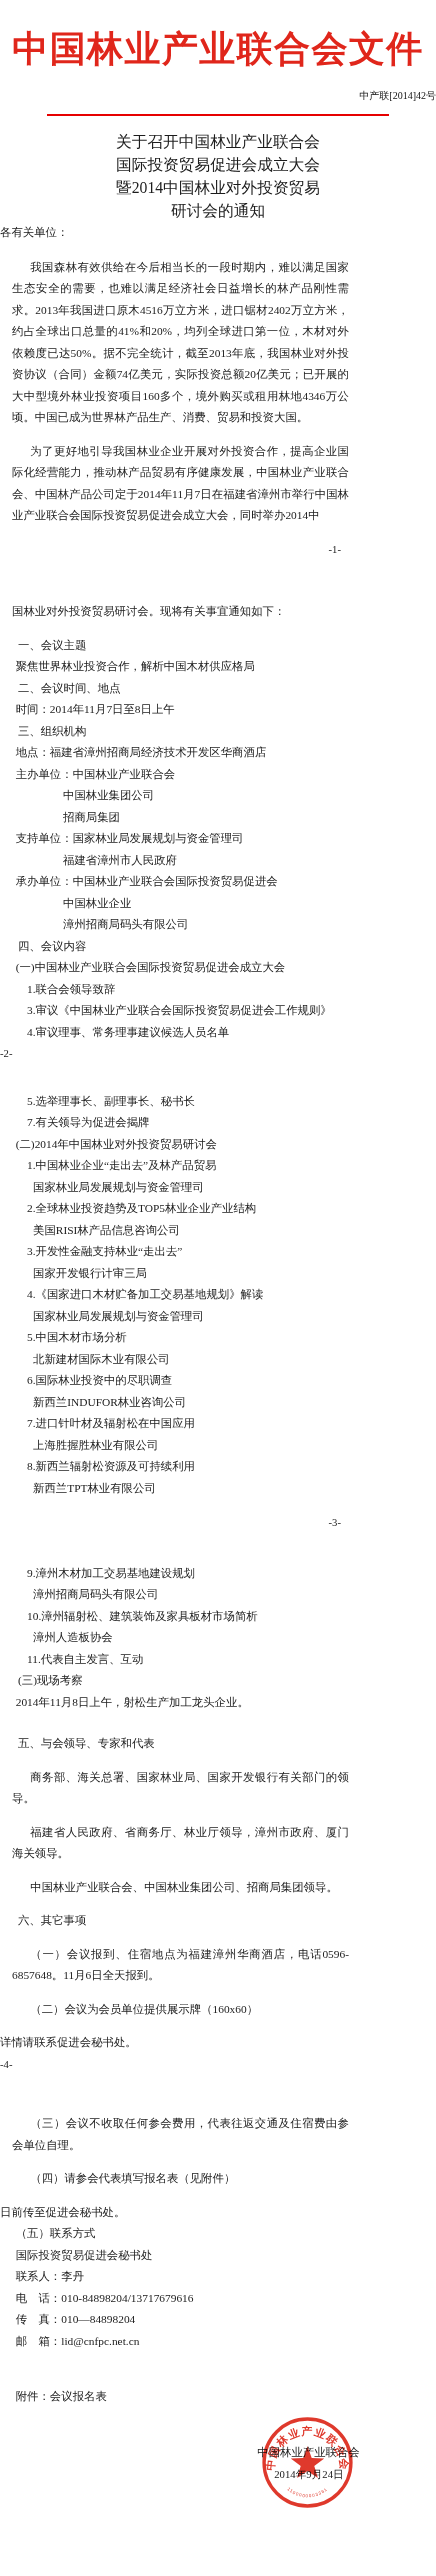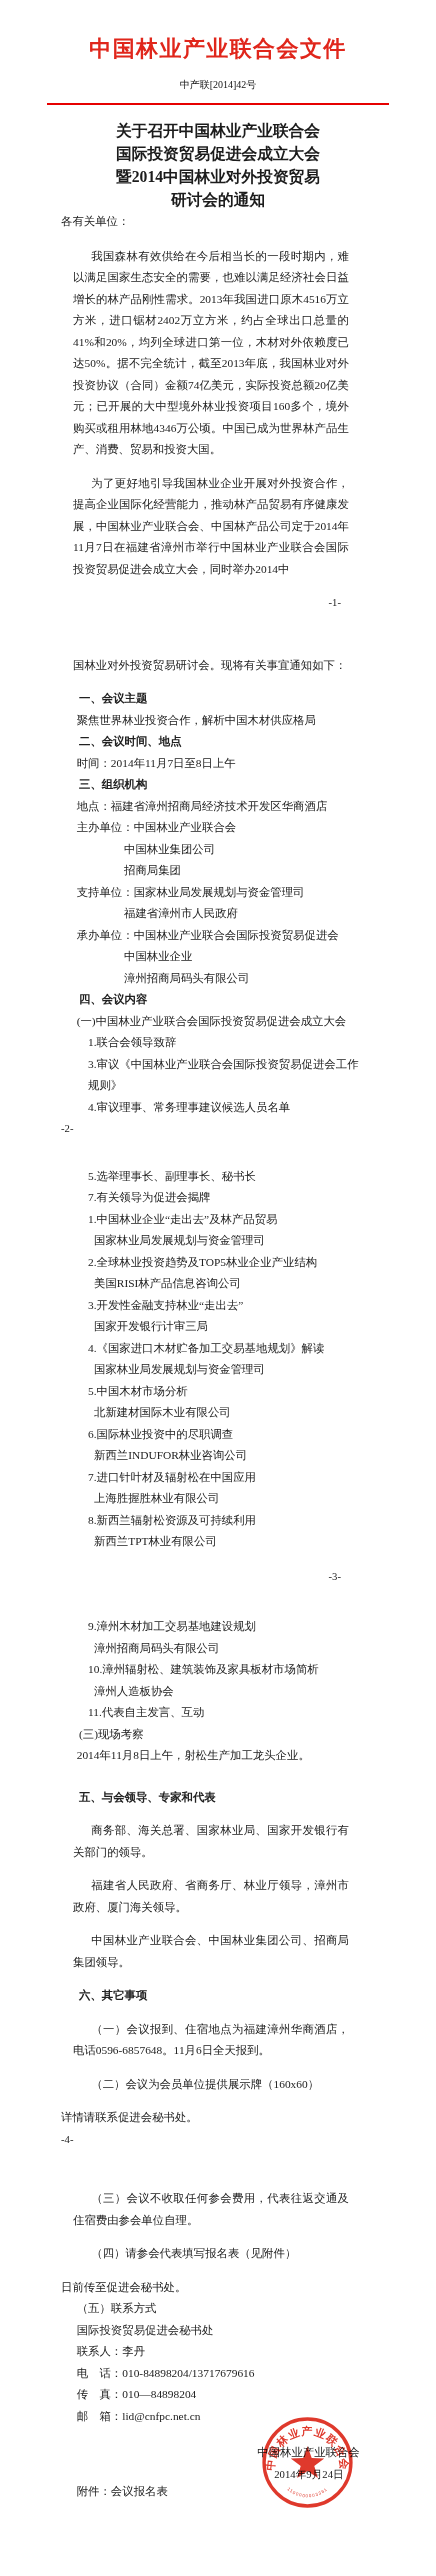--- a/index.html
+++ b/index.html
@@ -1,40 +1,40 @@
 <!DOCTYPE html>
 <html style="font-size:11.4px"><head>
 <meta charset="utf-8">
 <style>
   *{box-sizing:border-box}
   html,body{margin:0;padding:0;background:#ffffff}
   .page{position:relative;width:436px;height:2576px;background:#ffffff;overflow:hidden;
         font-family:"Liberation Serif","DejaVu Serif",serif;color:#212121}
-  .banner{padding-top:29px;text-align:center;font-size:22px;line-height:40px;
+  .banner{padding-top:29px;text-align:center;font-size:36px;line-height:40px;
           font-weight:bold;color:#e0261b;letter-spacing:1.4px}
-  .docnum{margin-top:9px;text-align:center;font-size:10px;line-height:14.3px;color:#141414}
+  .docnum{margin-top:20px;text-align:right;font-size:10px;line-height:14.3px;color:#141414}
   .rule{width:342px;height:2.1px;background:#e60000;margin:10.7px auto 0}
   .titleblock{margin-top:14.3px;text-align:center;font-size:15.7px;line-height:23px;
-              font-weight:bold;color:#1c1c1c}
-  .content{padding-left:61px;padding-right:75px;font-size:11.4px}
+              font-weight:normal;color:#1c1c1c}
+  .content{padding-right:75px;font-size:11.4px}
   .ln{line-height:21.5px;min-height:21.5px}
-  .b{font-weight:bold}
+  .b{font-weight:normal}
   .para{margin:12px;text-align:justify;text-indent:1.6em;line-height:21.5px}
   .pl22{padding-left:15.7px}
   .pl25{padding-left:18px}
   .pl38{padding-left:27px}
   .pl46{padding-left:33px}
   .pl88{padding-left:63px}
   .pageno-r{text-align:right;padding-right:20px;font-size:10.7px}
   .pageno-l{font-size:10.7px}
   .gap40{height:29px}
   .gap36{height:26px}
   .mt18{margin-top:13px}
   .mt28{margin-top:20px}
-  .mt76{margin-top:54px}
+  .mt76{margin-top:34px}
   .sig-org{position:absolute;left:255px;top:2445px;width:107px;text-align:center;
            font-size:11.4px;line-height:15.7px;color:#1c1c1c;z-index:1}
   .sig-date{position:absolute;left:266px;top:2467px;width:86px;text-align:center;
             font-size:10.7px;line-height:15.7px;color:#1c1c1c;z-index:1}
   .seal{position:absolute;left:260px;top:2415px;width:95px;height:95px;
         mix-blend-mode:multiply;opacity:.93;z-index:2}
 </style>
 </head>
 <body>
 
@@ -85,20 +85,21 @@
     <div class="ln pl38">1.联合会领导致辞</div>
     <div class="ln pl38">3.审议《中国林业产业联合会国际投资贸易促进会工作规则》</div>
     <div class="ln pl38">4.审议理事、常务理事建议候选人员名单</div>
 
     <div class="ln pageno-l">-2-</div>
     <div class="gap36"></div>
 
     <div class="ln pl38">5.选举理事长、副理事长、秘书长</div>
     <div class="ln pl38">7.有关领导为促进会揭牌</div>
 
+    <div class="ln pl22">(二)2014年中国林业对外投资贸易研讨会</div>
     <div class="ln pl38">1.中国林业企业“走出去”及林产品贸易</div>
     <div class="ln pl46">国家林业局发展规划与资金管理司</div>
     <div class="ln pl38">2.全球林业投资趋势及TOP5林业企业产业结构</div>
     <div class="ln pl46">美国RISI林产品信息咨询公司</div>
     <div class="ln pl38">3.开发性金融支持林业“走出去”</div>
     <div class="ln pl46">国家开发银行计审三局</div>
     <div class="ln pl38">4.《国家进口木材贮备加工交易基地规划》解读</div>
     <div class="ln pl46">国家林业局发展规划与资金管理司</div>
     <div class="ln pl38">5.中国木材市场分析</div>
     <div class="ln pl46">北新建材国际木业有限公司</div>

